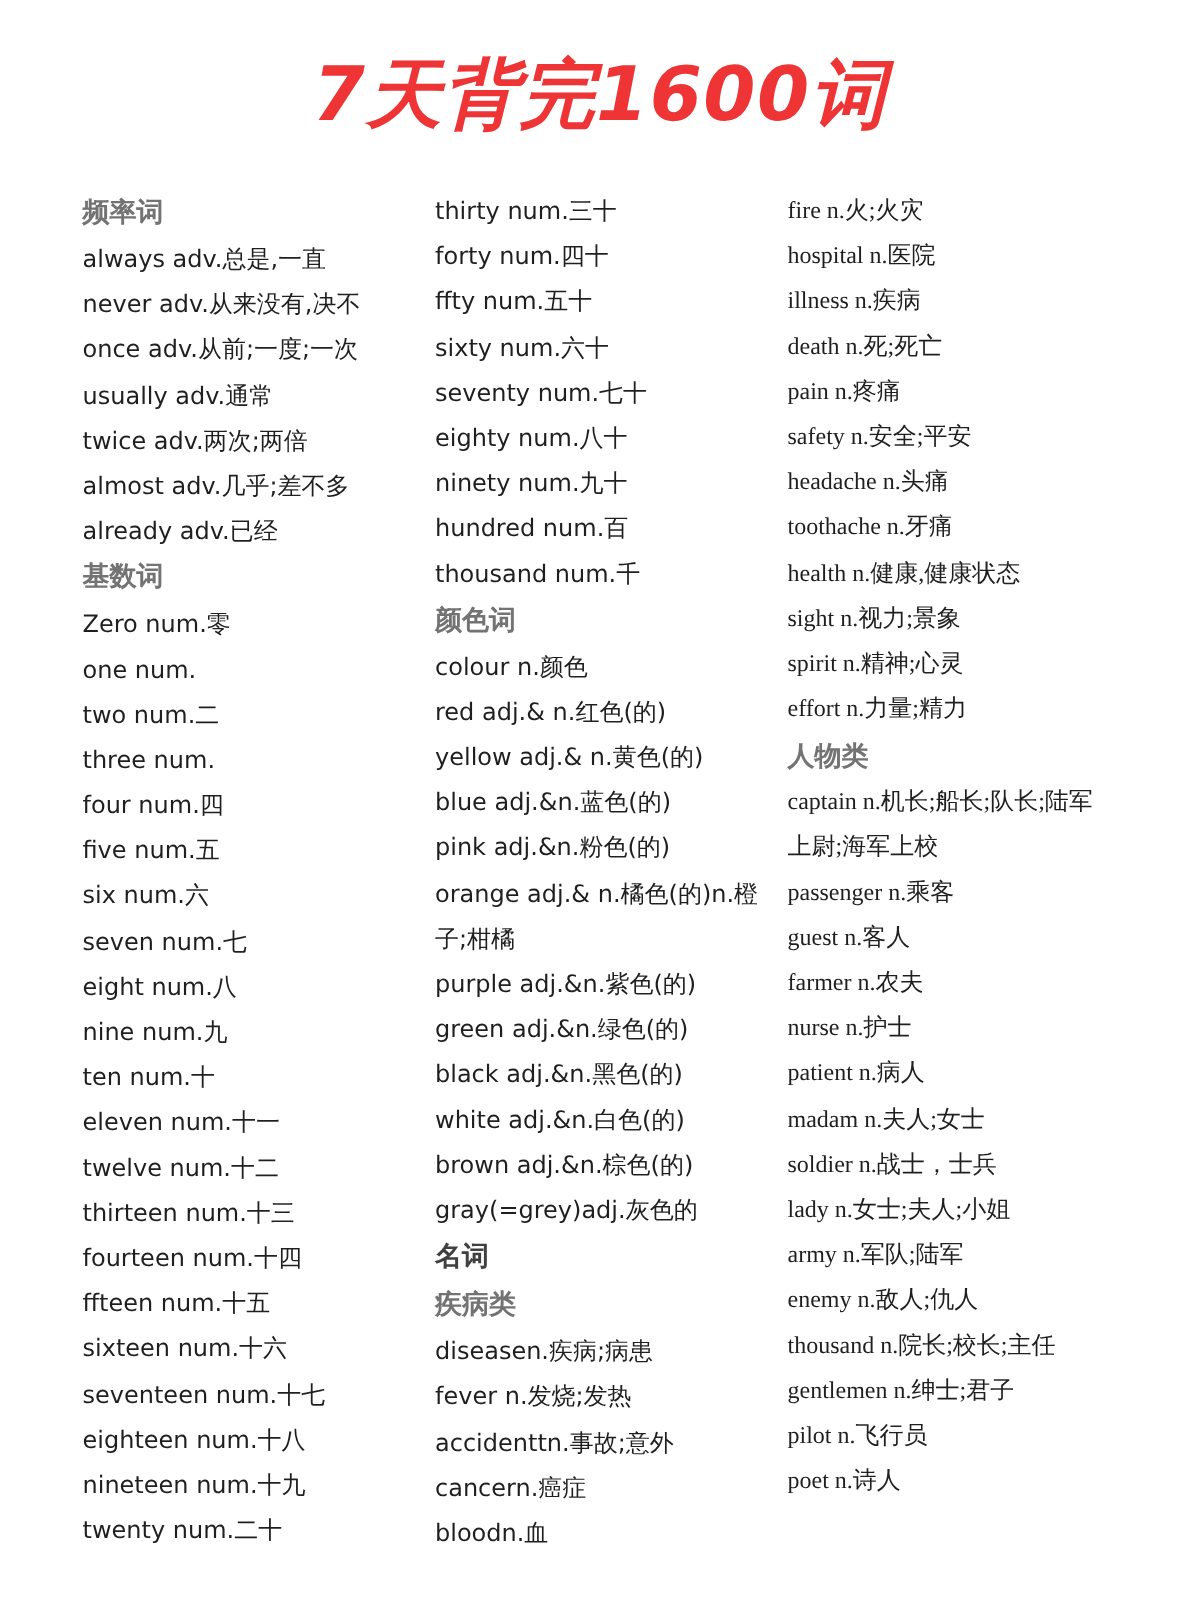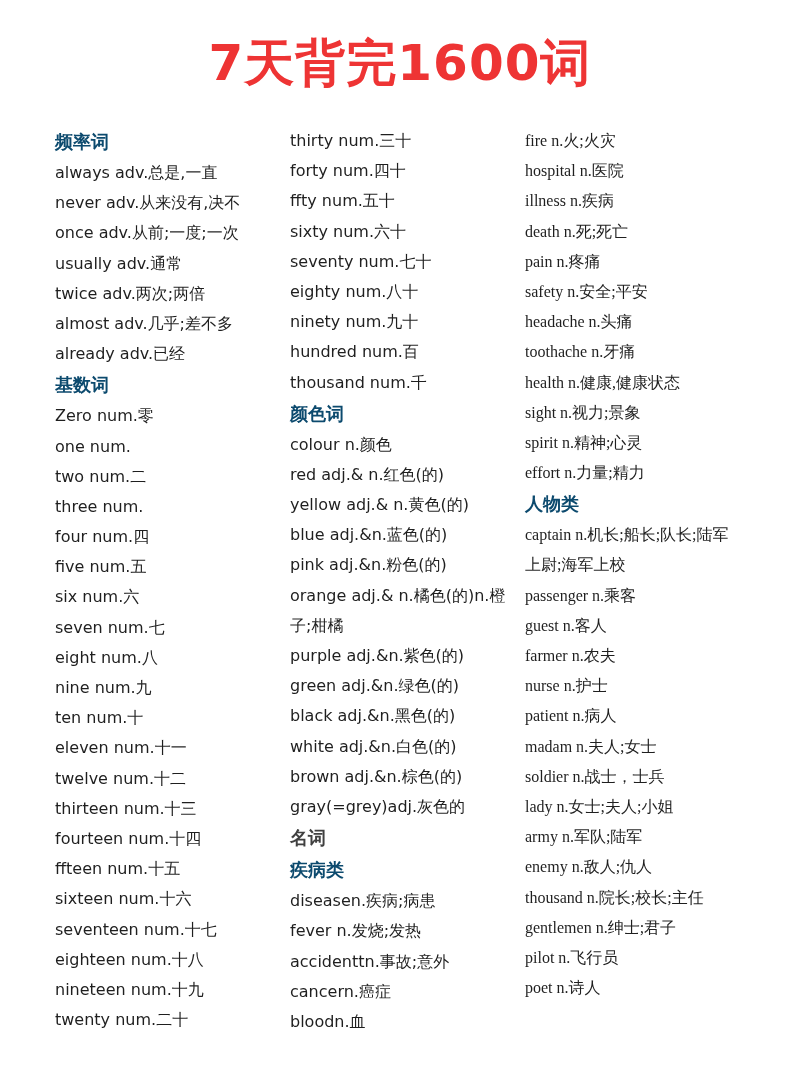--- a/index.html
+++ b/index.html
@@ -6,31 +6,32 @@
     body {
       width: 800px; height: 1069px; overflow: hidden; position: relative;
       font-family: "DejaVu Sans", "Liberation Sans", sans-serif;
       color: #1a1a1a;
     }
     .title {
       position: absolute; left: 0; top: 28px; width: 800px; height: 70px;
       text-align: center; font-size: 50px; font-weight: 900; line-height: 70px;
       color: #ee3434; letter-spacing: 1px;
       font-family: "DejaVu Sans", sans-serif;
+      font-style: italic;
     }
     .col { position: absolute; top: 126px; }
     .col1 { left: 55px; width: 225px; }
     .col2 { left: 290px; width: 225px; }
     .col3 { left: 525px; width: 265px; font-family: Liberation Serif, serif; }
     .row {
       height: 30.2px; line-height: 30.2px; font-size: 16px; white-space: nowrap;
       color: #1f1f1f;
     }
     .h {
-      height: 32px; line-height: 32px; font-size: 18px; font-weight: bold; color: #0c4a6e;
+      height: 32px; line-height: 32px; font-size: 18px; font-weight: bold; color: #737373;
     }
     .h.blue { color: #404040; }
   </style>
 </head>
 <body>
 
 <div class="title">7天背完1600词</div>
 
 <div class="col col1">
     <div class="h">频率词</div>

